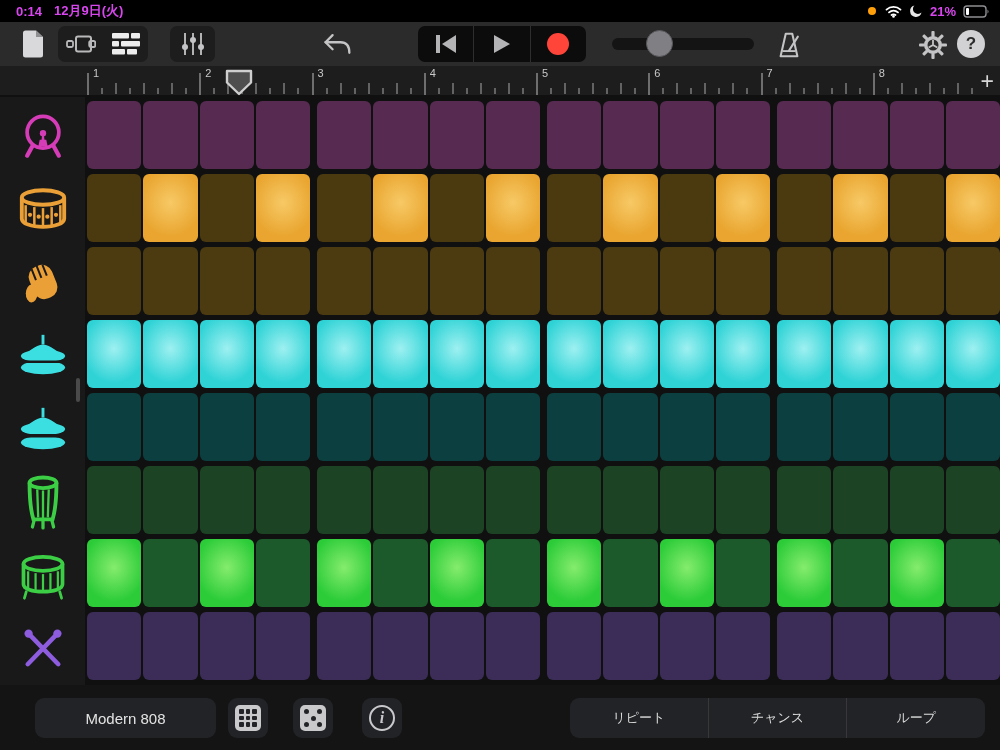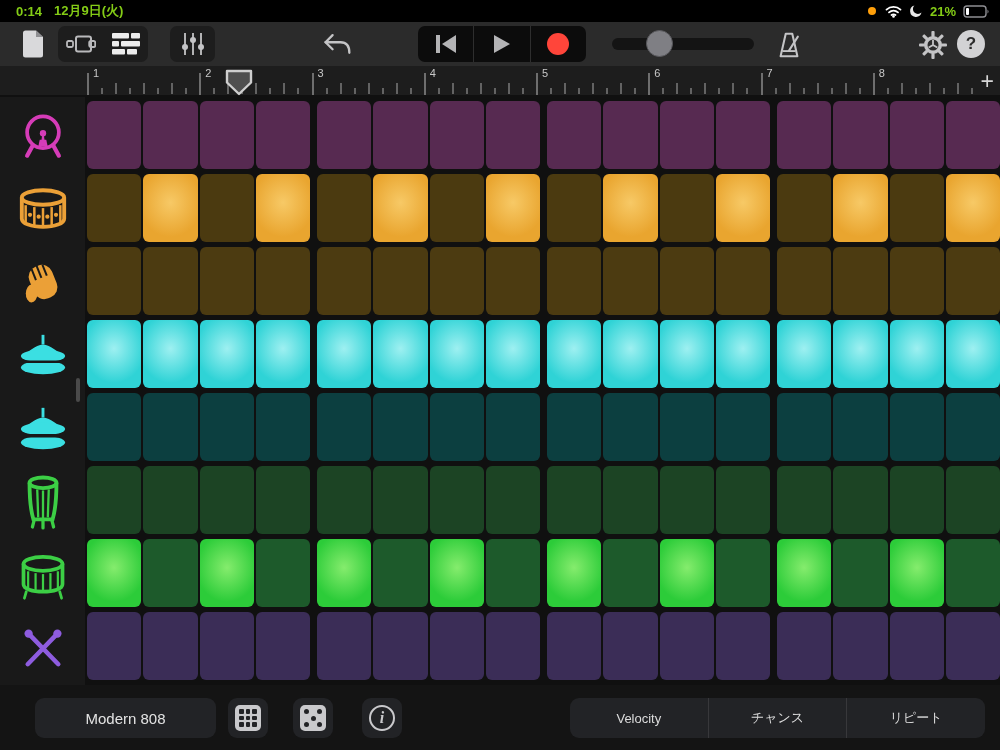--- a/index.html
+++ b/index.html
@@ -1,20 +1,20 @@
 <!DOCTYPE html>
 <html><head>
 <meta charset="utf-8">
 <style>
   * { margin:0; padding:0; box-sizing:border-box; }
   body { background:#000; font-family:"Liberation Sans","DejaVu Sans",sans-serif; }
   .screen { position:relative; width:1000px; height:750px; background:#101010; overflow:hidden; }
 
   
-  .status-bar { position:relative; height:22px; background:#000; color:#84cc16;
+  .status-bar { position:relative; height:22px; background:#000; color:#d946ef;
     display:flex; align-items:center; justify-content:space-between; padding:0 10px 0 16px; }
   .sb-left { display:flex; gap:12px; align-items:center; font-size:13px; font-weight:700; }
   .sb-right { display:flex; gap:7px; align-items:center; font-size:13px; font-weight:600; }
   .sb-dot { width:8px; height:8px; border-radius:50%; background:#ff9f0a; margin-right:2px; }
 
   
   .toolbar { position:relative; height:44px; background:#2b2b2b; }
   .tb-btn { position:absolute; top:4px; height:36px; background:#1d1d1d; border-radius:7px;
     display:flex; align-items:center; justify-content:center; }
   .tb-group { position:absolute; top:4px; height:36px; background:#1d1d1d; border-radius:7px;
@@ -580,18 +580,18 @@
         <i style="left:4px; bottom:4px;"></i>
         <i style="right:4px; bottom:4px;"></i>
       </div>
     </div>
 
     <div class="bb-btn" style="left:362px; width:40px;">
       <div class="info-glyph">i</div>
     </div>
 
     <div class="tabs" id="tabs">
-        <div class="tab">Velocity</div>
+        <div class="tab">リピート</div>
         <div class="tab">チャンス</div>
-        <div class="tab">リピート</div>
+        <div class="tab">ループ</div>
       </div>
   </div>
 </div>
 
 </body></html>

